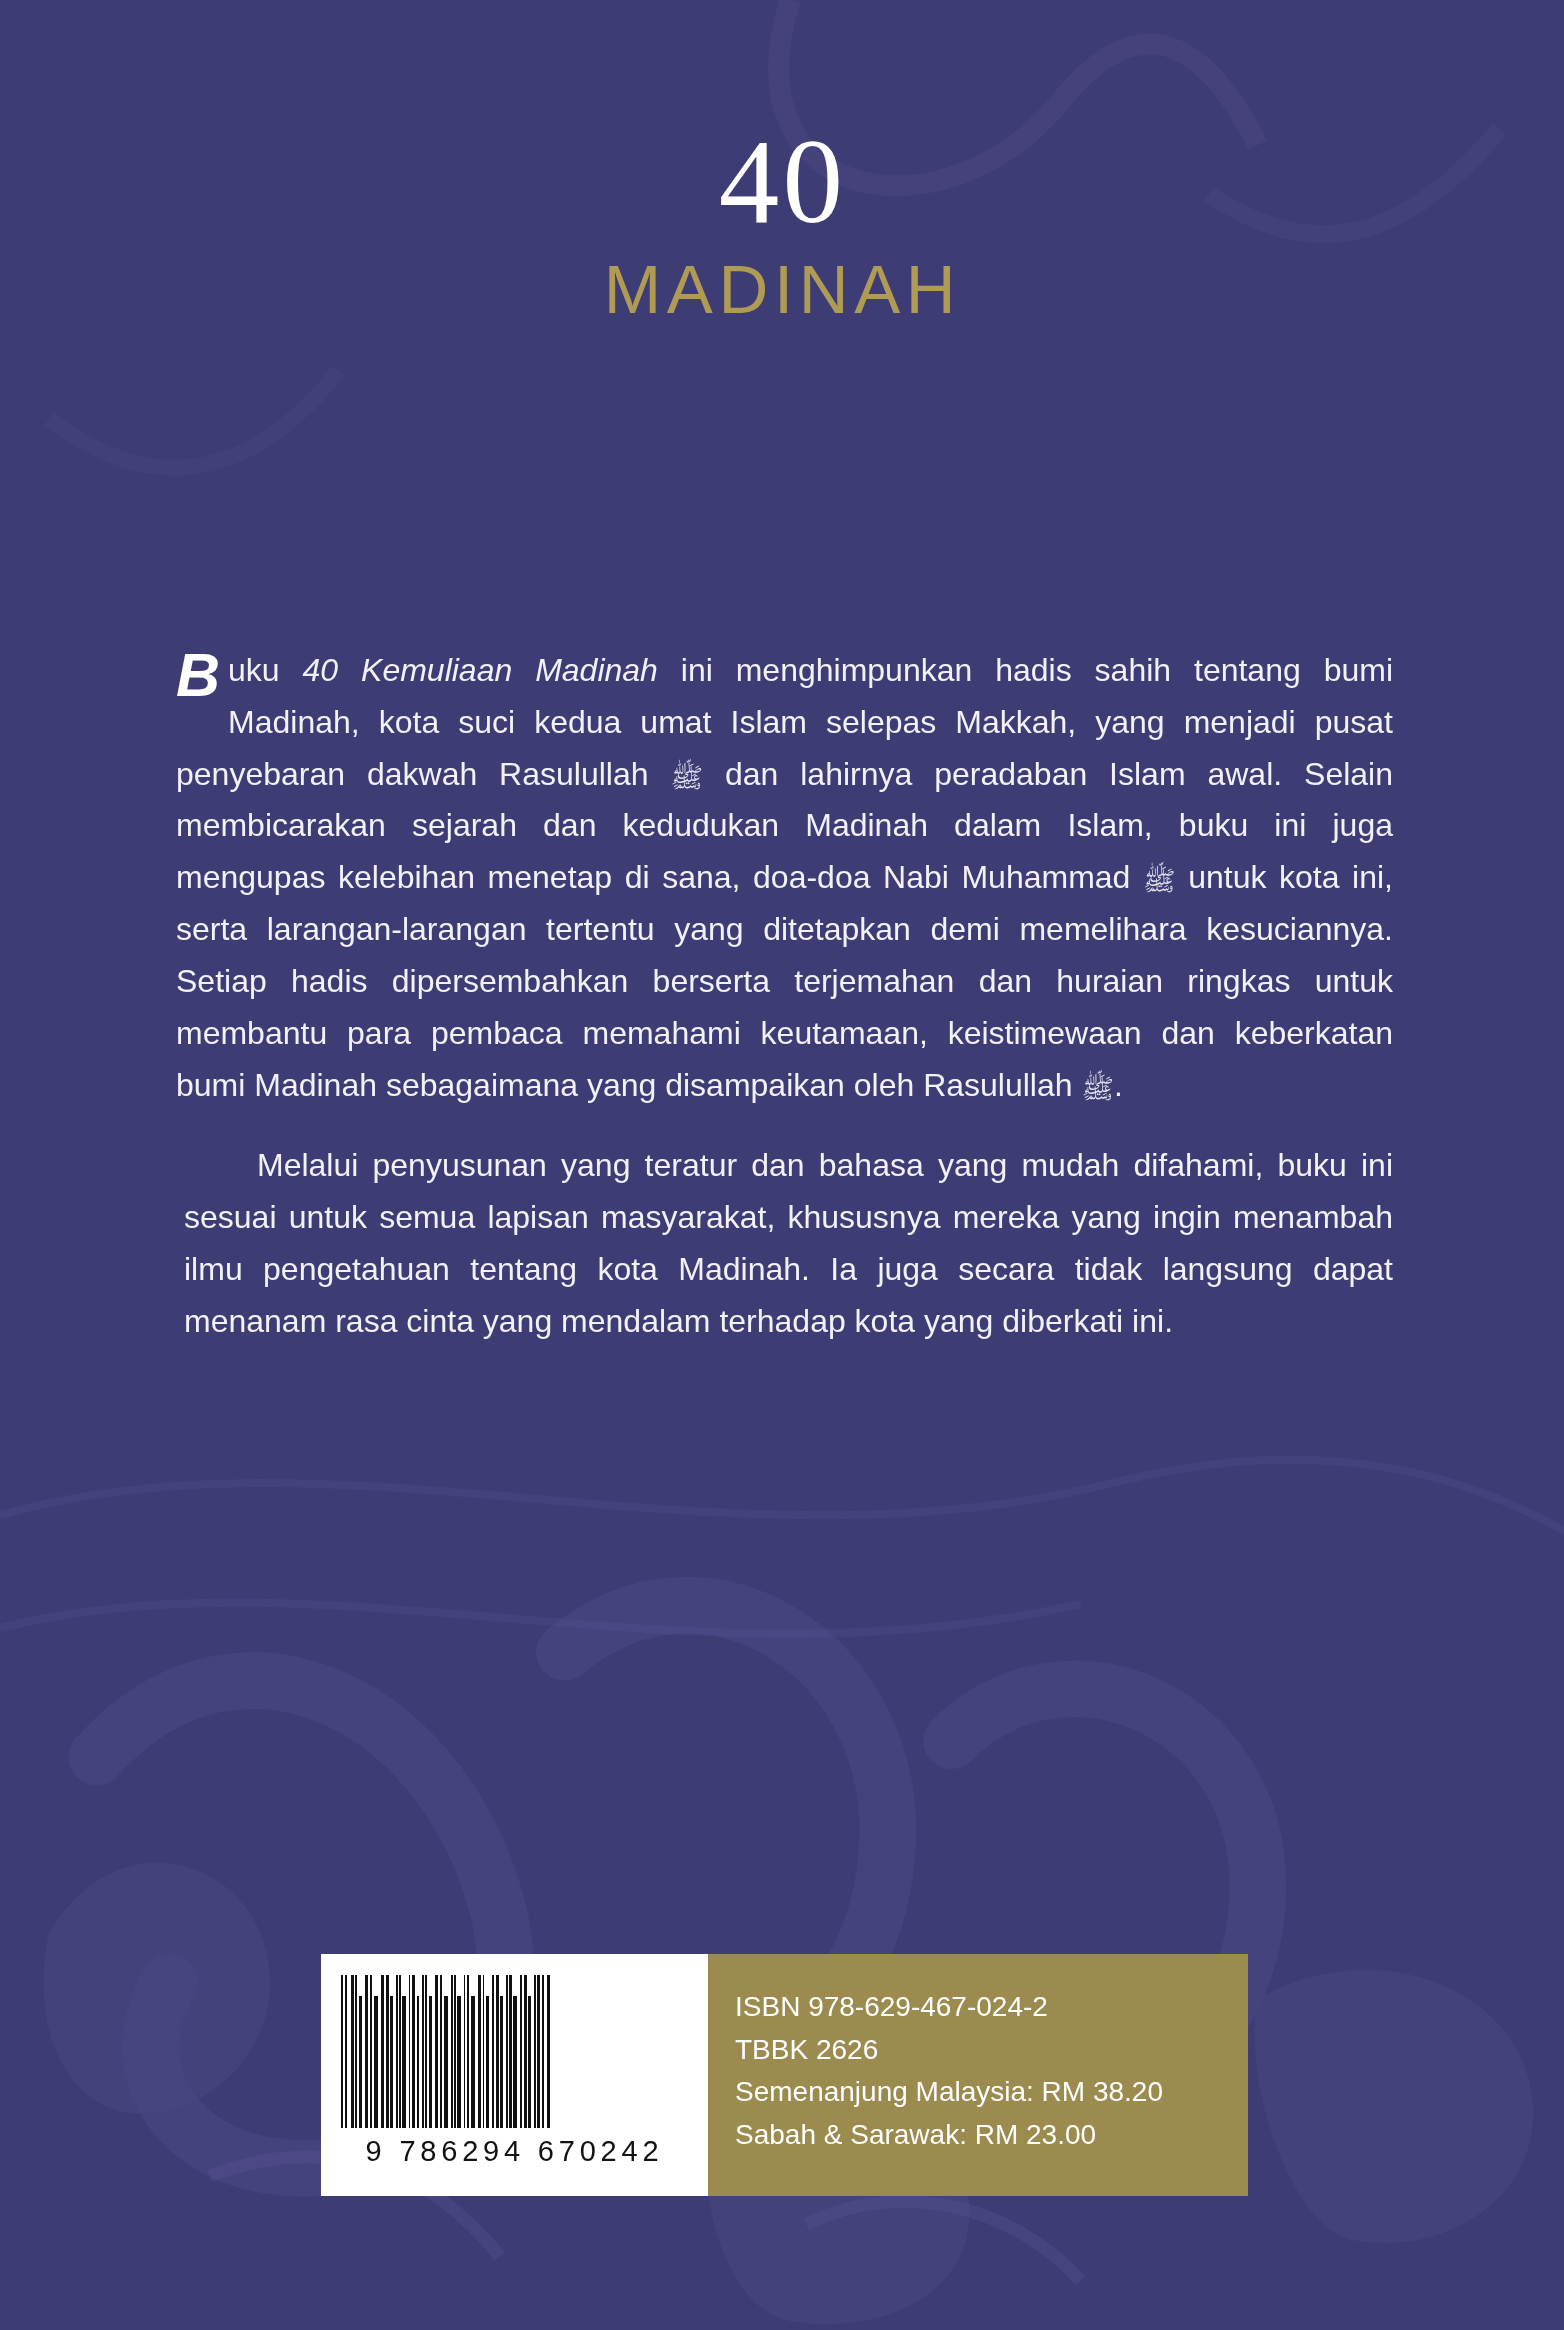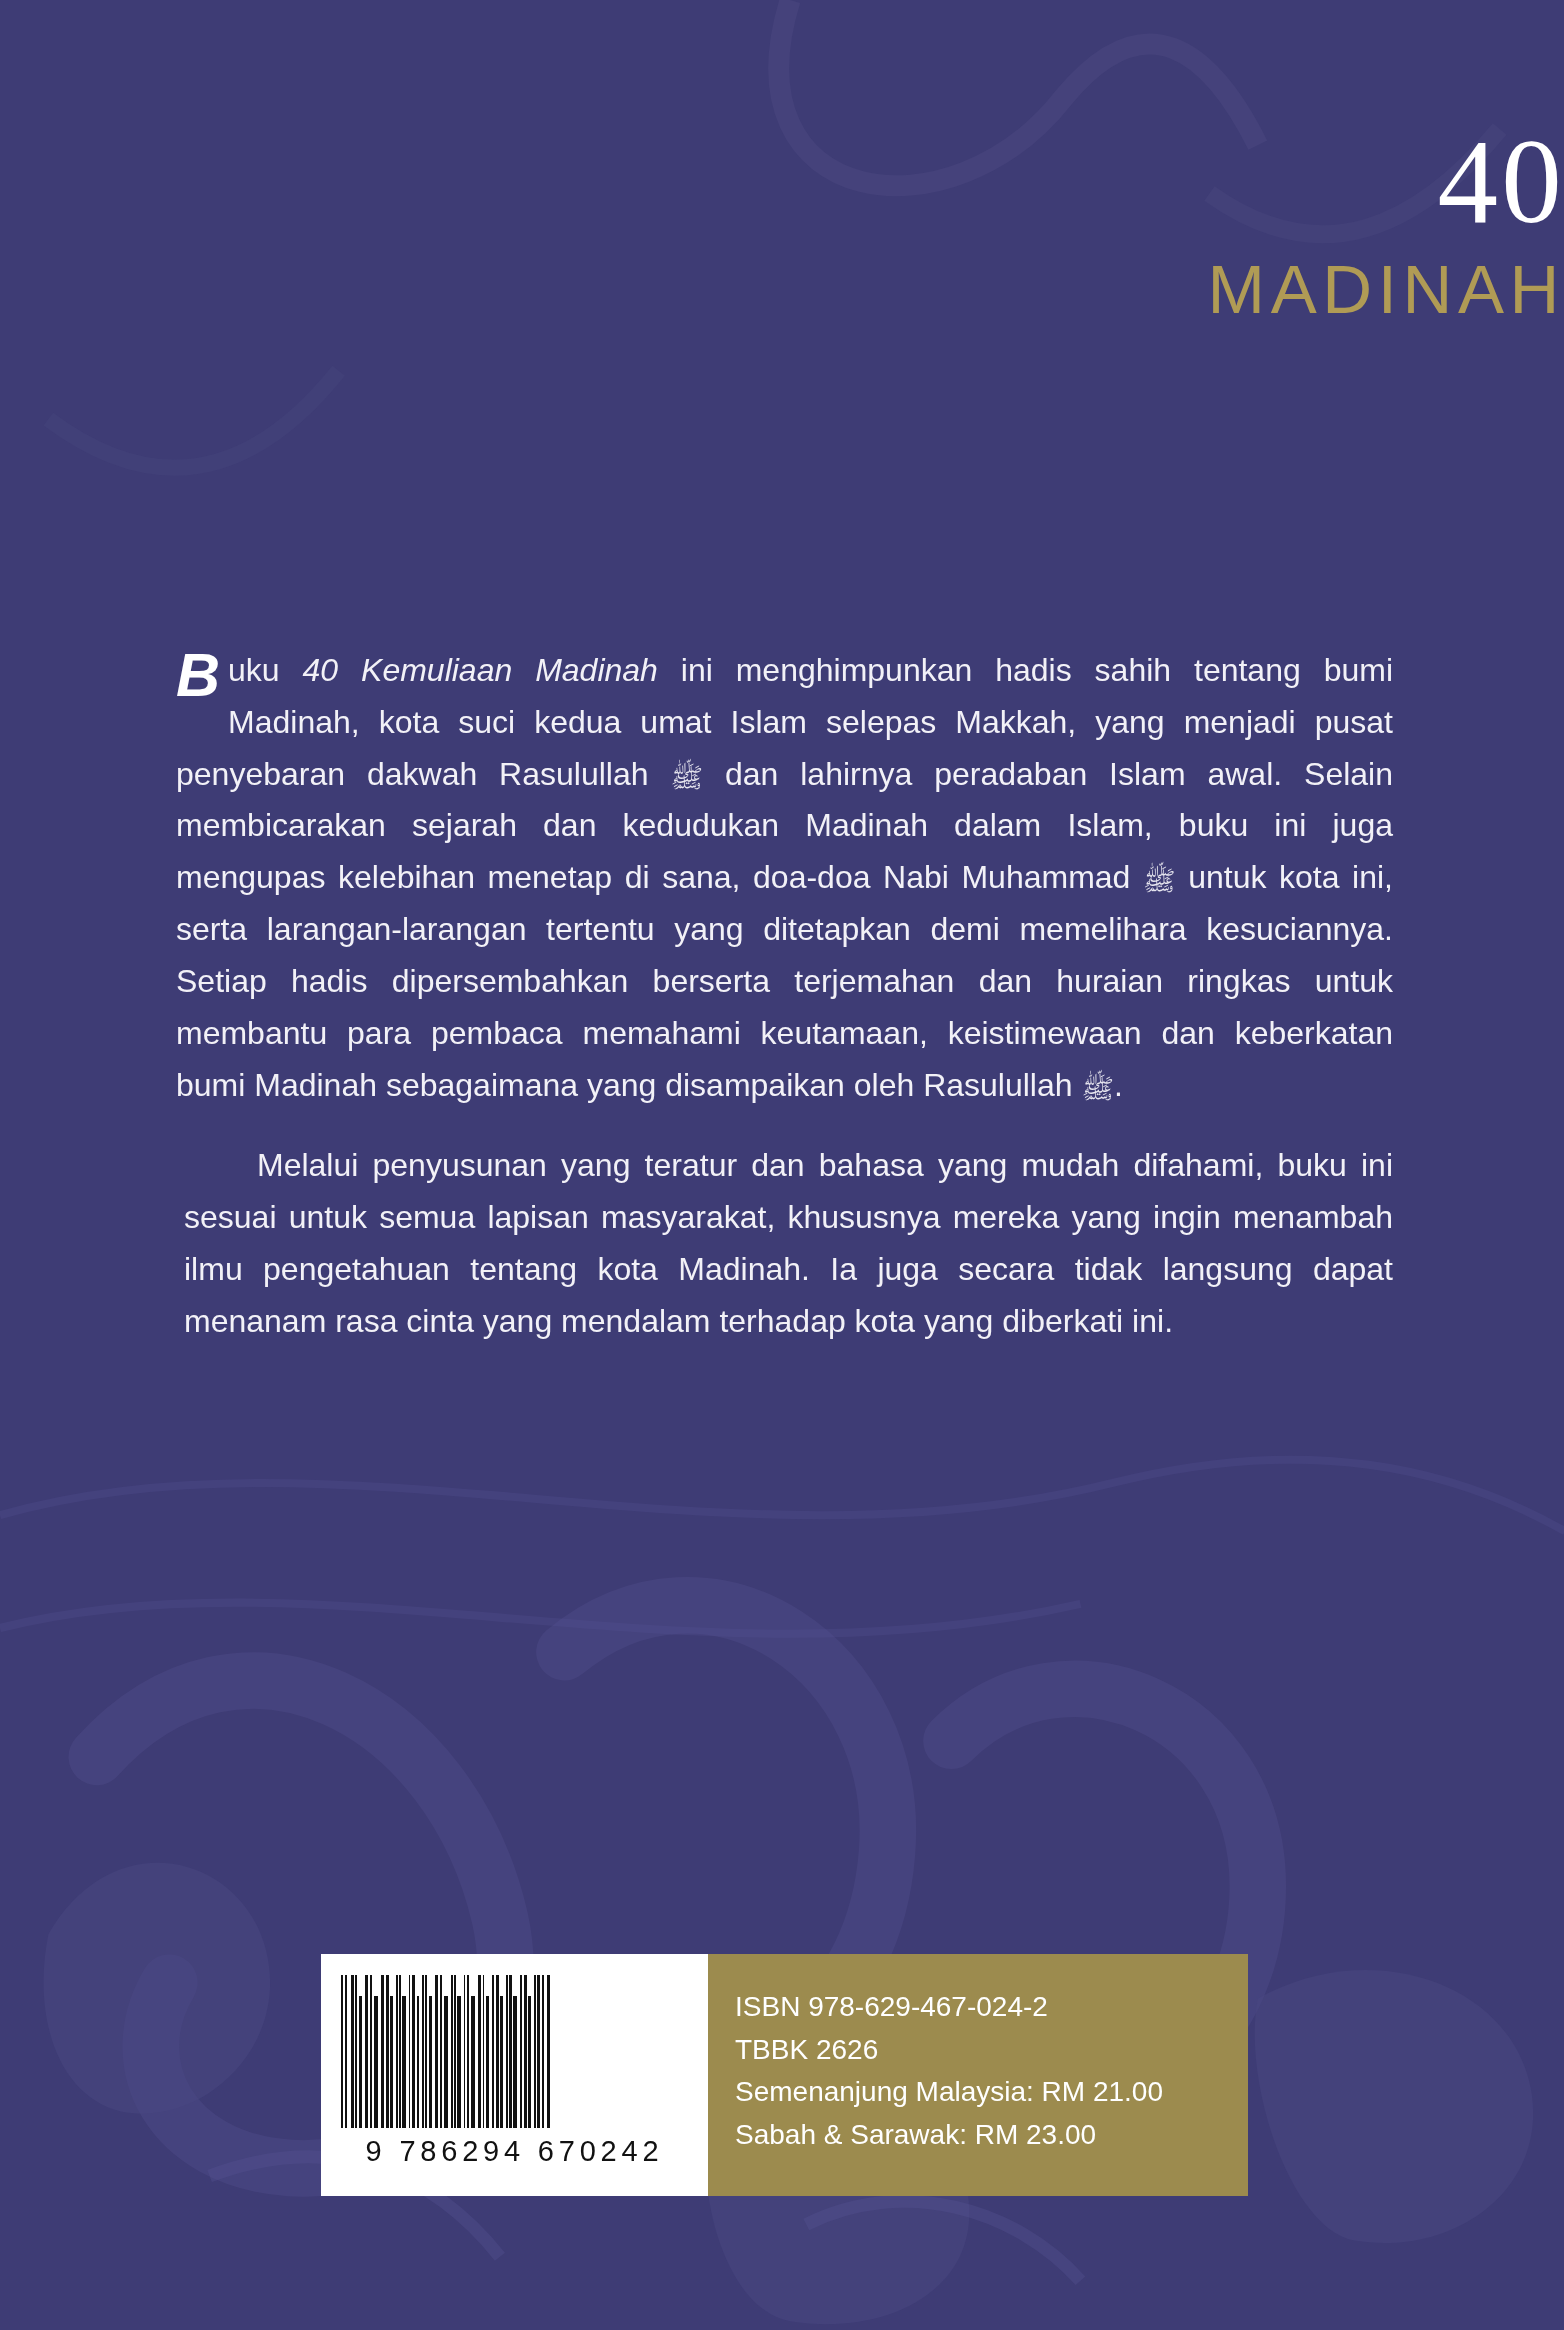--- a/index.html
+++ b/index.html
@@ -29,21 +29,21 @@
     width: 1565px;
     height: 2330px;
   }
 
   
   .title-block {
     position: absolute;
     top: 121px;
     left: 0;
     width: 1565px;
-    text-align: right;
+    text-align: center;
     z-index: 3;
   }
   .title-40 {
     font-family: "Liberation Serif", serif;
     font-size: 121px;
     line-height: 1.0;
     color: #ffffff;
     font-weight: 400;
     letter-spacing: 3.2px;
   }
@@ -262,17 +262,17 @@
         <span style="width: 1.6px; margin-right: 1.6px;"></span>
         <span style="width: 3.2px; margin-right: 1.6px;"></span>
         <span style="width: 2.4px; margin-right: 3.2px;"></span>
         <span style="width: 2.4px; margin-right: 1.6px;"></span>
       </div>
     <div class="barcode-num">9 786294 670242</div>
   </div>
   <div class="isbn-box">
     <div>ISBN 978-629-467-024-2</div>
     <div>TBBK 2626</div>
-    <div>Semenanjung Malaysia: RM 21.00</div>
+    <div>Semenanjung Malaysia: RM 38.20</div>
     <div>Sabah &amp; Sarawak: RM 23.00</div>
   </div>
 </div>
 
 
 </body></html>

